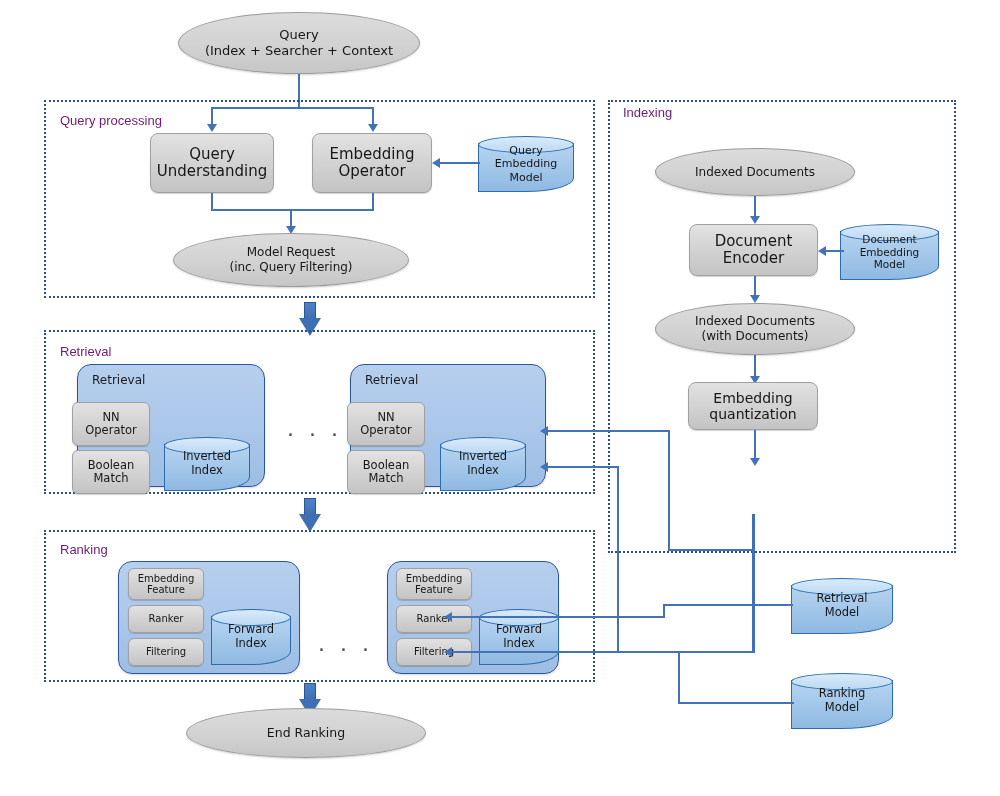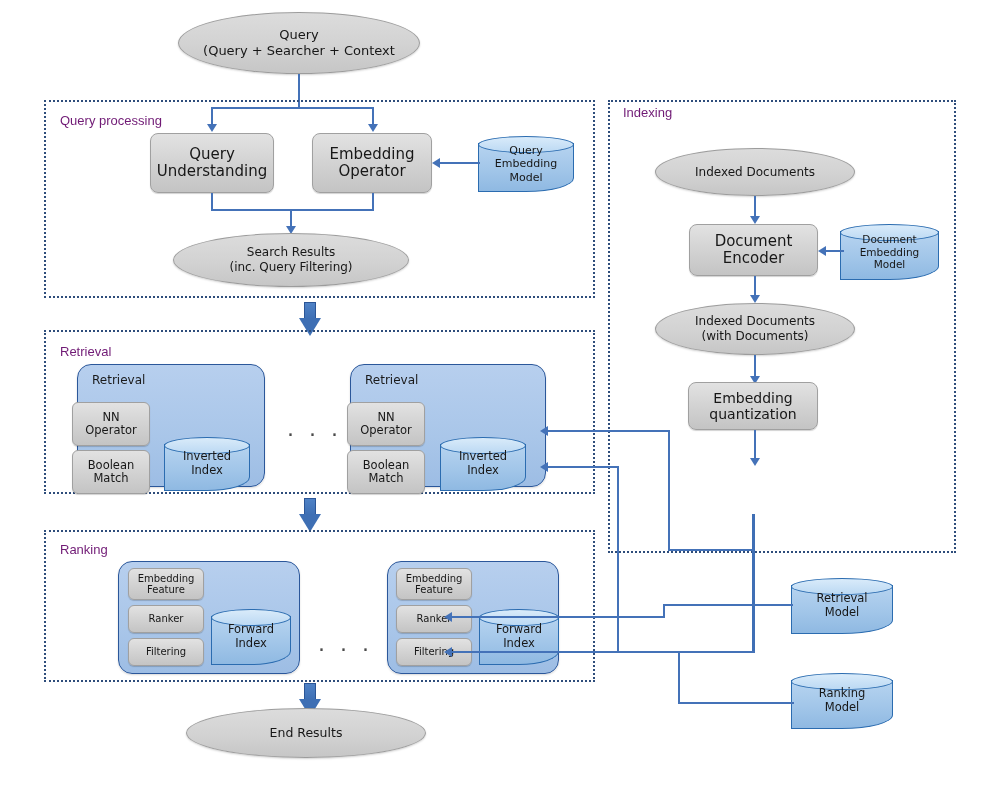--- a/index.html
+++ b/index.html
@@ -76,21 +76,21 @@
         font-family:"DejaVu Sans",sans-serif;line-height:1;}
 </style>
 </head>
 <body>
 
 <div id="stage">
 
   <div class="ell" style="left:178px;top:12px;width:242px;height:62px;font-size:13px;">
     <div>
       <div>Query</div>
-      <div>(Query + Searcher + Context</div>
+      <div>(Index + Searcher + Context</div>
     </div>
   </div>
 
   <div class="ln v" style="left:298px;top:74px;width:2px;height:34px;"></div>
   <div class="ln h" style="left:211px;top:107px;width:163px;height:2px;"></div>
   <div class="ln v" style="left:211px;top:107px;width:2px;height:17px;"></div>
   <div class="ah down" style="left:207px;top:124px;"></div>
   <div class="ln v" style="left:372px;top:107px;width:2px;height:17px;"></div>
   <div class="ah down" style="left:368px;top:124px;"></div>
 
@@ -126,21 +126,21 @@
   <div class="ah left" style="left:432px;top:158px;"></div>
 
   <div class="ln v" style="left:211px;top:193px;width:2px;height:17px;"></div>
   <div class="ln v" style="left:372px;top:193px;width:2px;height:17px;"></div>
   <div class="ln h" style="left:211px;top:209px;width:163px;height:2px;"></div>
   <div class="ln v" style="left:290px;top:209px;width:2px;height:18px;"></div>
   <div class="ah down" style="left:286px;top:226px;"></div>
 
   <div class="ell" style="left:173px;top:233px;width:236px;height:54px;font-size:12px;">
     <div>
-      <div>Search Results</div>
+      <div>Model Request</div>
       <div>(inc. Query Filtering)</div>
     </div>
   </div>
 
   <div class="blockarrow" style="left:299px;top:302px;">
     <div class="shaft"></div>
     <div class="head2"></div>
     <div class="head"></div>
   </div>
 
@@ -260,21 +260,21 @@
     </div>
   </div>
 
   <div class="blockarrow" style="left:299px;top:683px;">
     <div class="shaft"></div>
     <div class="head2"></div>
     <div class="head"></div>
   </div>
 
   <div class="ell" style="left:186px;top:708px;width:240px;height:50px;font-size:12.5px;">
-    <div>End Results</div>
+    <div>End Ranking</div>
   </div>
 
   <div class="panel" style="left:608px;top:100px;width:348px;height:453px;"></div>
   <div class="panel-label" style="left:623px;top:105px;">Indexing</div>
 
   <div class="ell" style="left:655px;top:148px;width:200px;height:48px;font-size:12px;">
     <div>Indexed Documents</div>
   </div>
   <div class="ln v" style="left:754px;top:196px;width:2px;height:21px;"></div>
   <div class="ah down" style="left:750px;top:216px;"></div>

